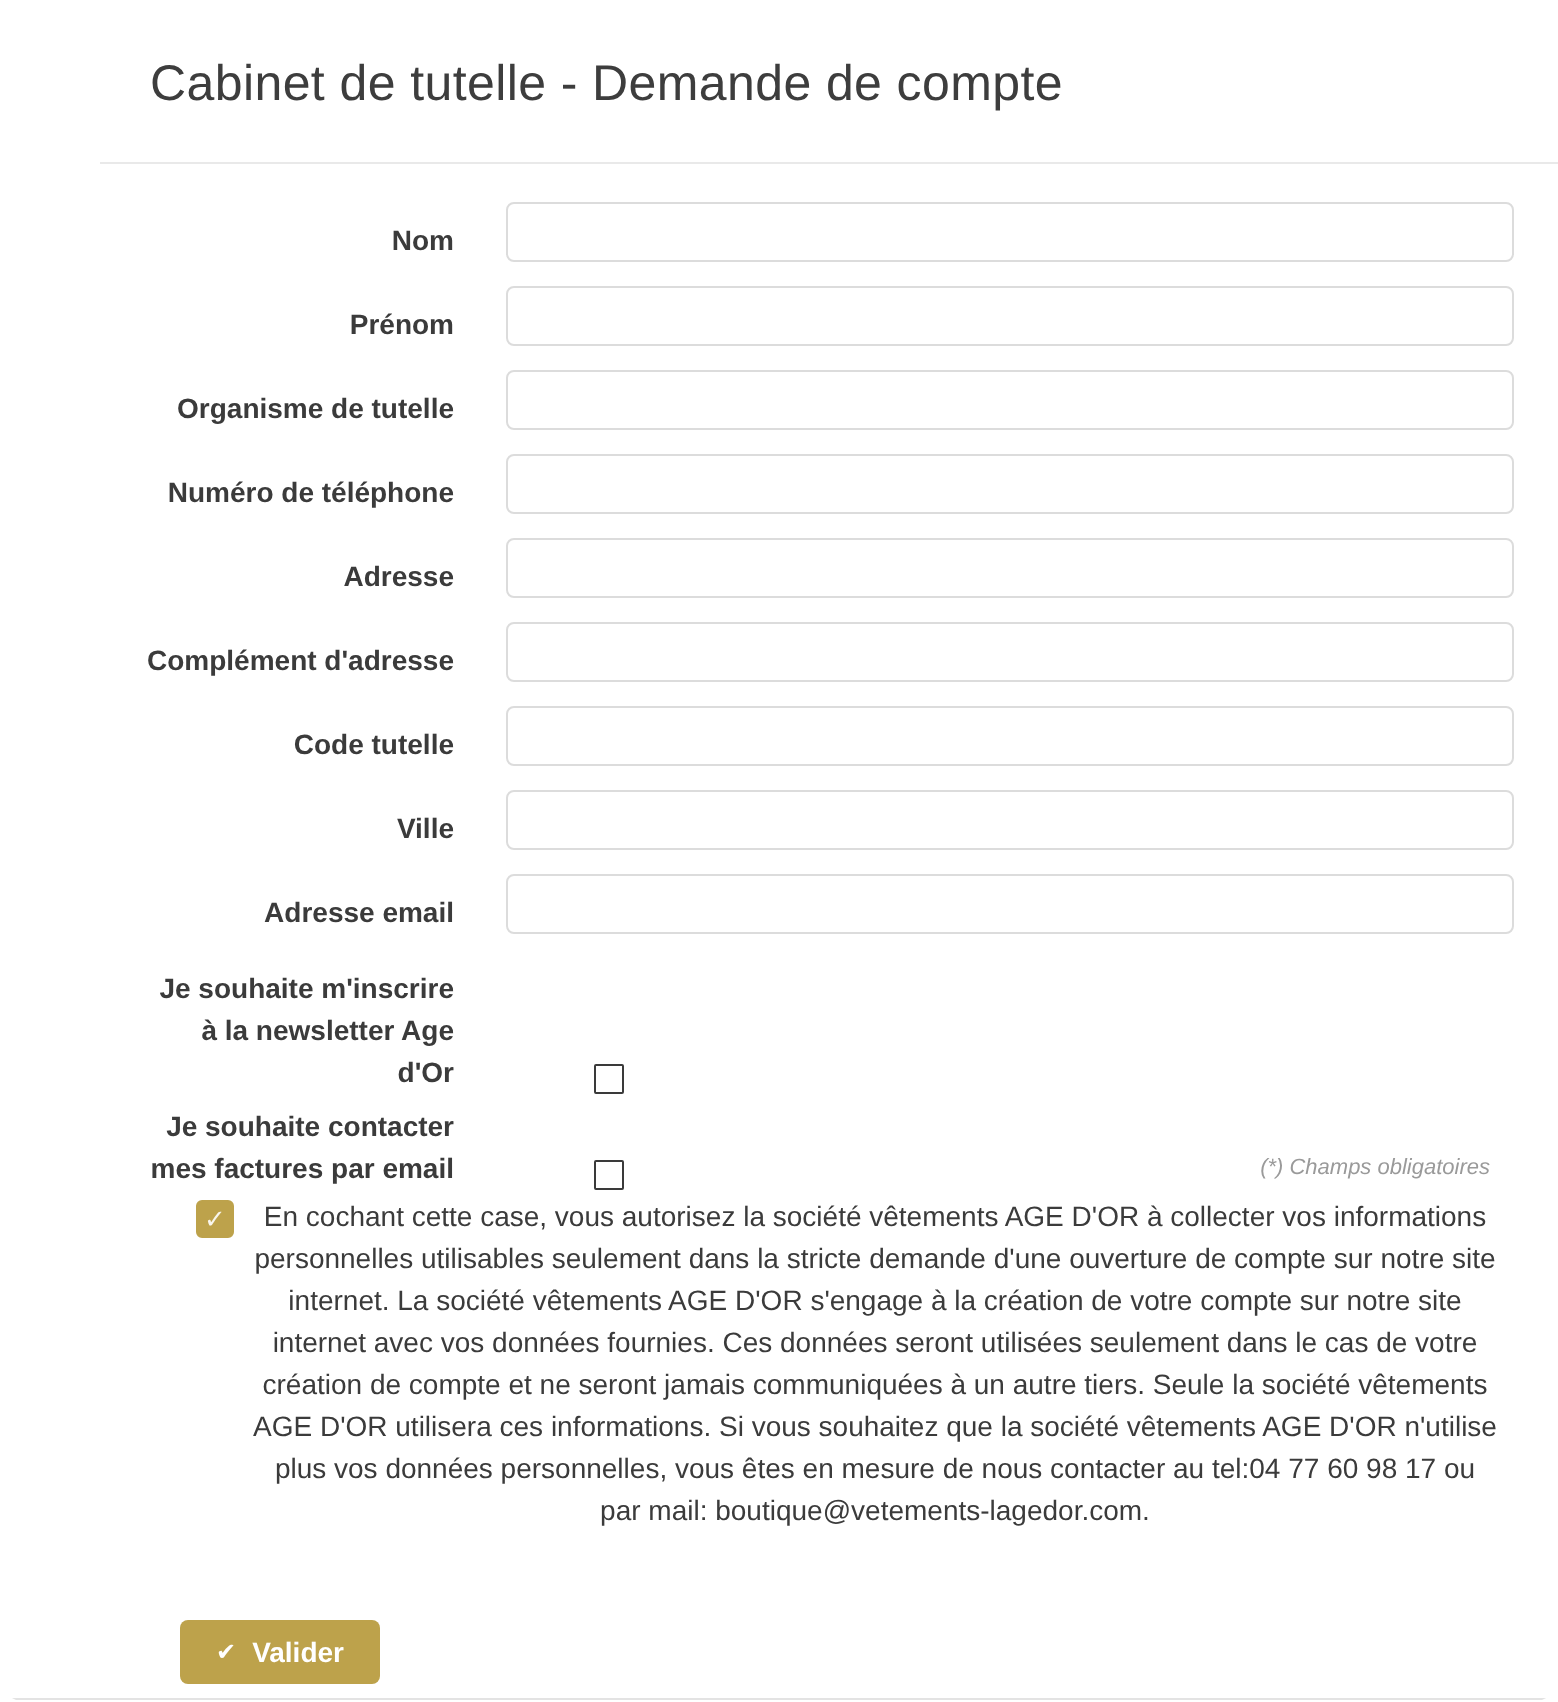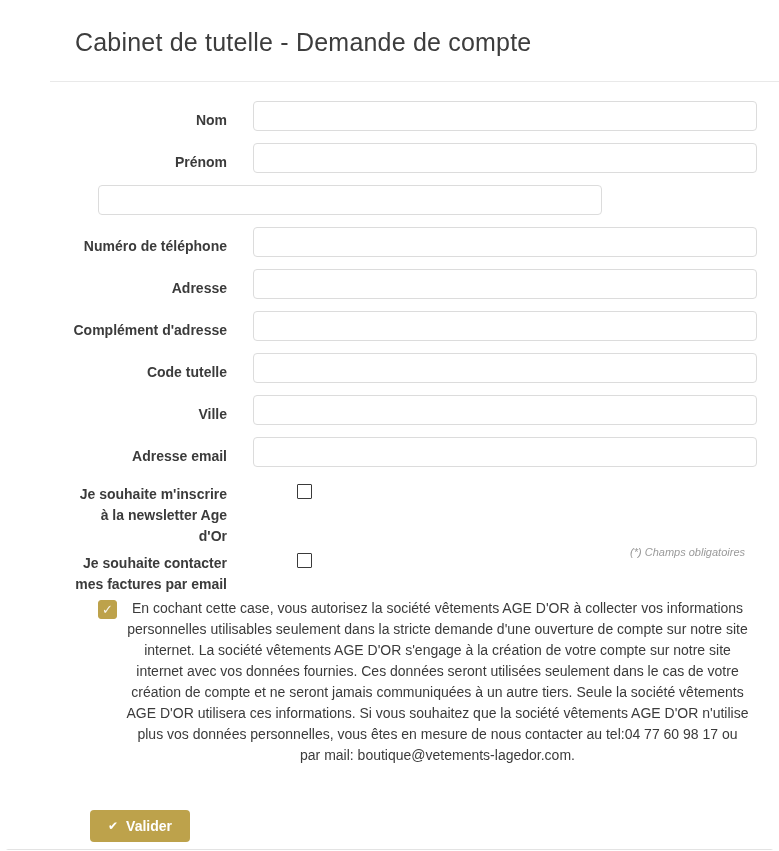--- a/index.html
+++ b/index.html
@@ -68,41 +68,41 @@
     border-radius: 4px;
     background: #ffffff;
     font-family: "Liberation Sans", sans-serif;
     font-size: 14px;
     color: #3b3b3b;
     padding: 0 10px;
     outline: none;
   }
   .checkbox-row {
     display: flex;
-    align-items: flex-start;
+    align-items: flex-end;
     margin-top: 11px;
     margin-bottom: 0;
     gap: 44px;
   }
   .checkbox-row + .checkbox-row { margin-top: 1px; }
   .cb-sm {
     margin-left: 26px;
     margin-top: 5px;
     width: 15px;
     height: 15px;
     flex: 0 0 15px;
     border: 1.5px solid #3a3a3a;
     border-radius: 1px;
     background: #ffffff;
     cursor: pointer;
   }
   .required-note {
     position: absolute;
     right: 34px;
-    top: 546px;
+    top: 578px;
     font-size: 11px;
     font-style: italic;
     color: #9a9a9a;
   }
   .consent-row {
     position: absolute;
     left: 98px;
     top: 598px;
     display: flex;
     align-items: flex-start;
@@ -176,20 +176,21 @@
       <label class="field-label">Nom</label>
       <input class="field-input" type="text" value="" style="">
     </div>
 
     <div class="field-row">
       <label class="field-label">Prénom</label>
       <input class="field-input" type="text" value="" style="">
     </div>
 
     <div class="field-row">
+      <label class="field-label">Organisme de tutelle</label>
       <input class="field-input" type="text" value="" style="">
     </div>
 
     <div class="field-row">
       <label class="field-label">Numéro de téléphone</label>
       <input class="field-input" type="text" value="" style="">
     </div>
 
     <div class="field-row">
       <label class="field-label">Adresse</label>

